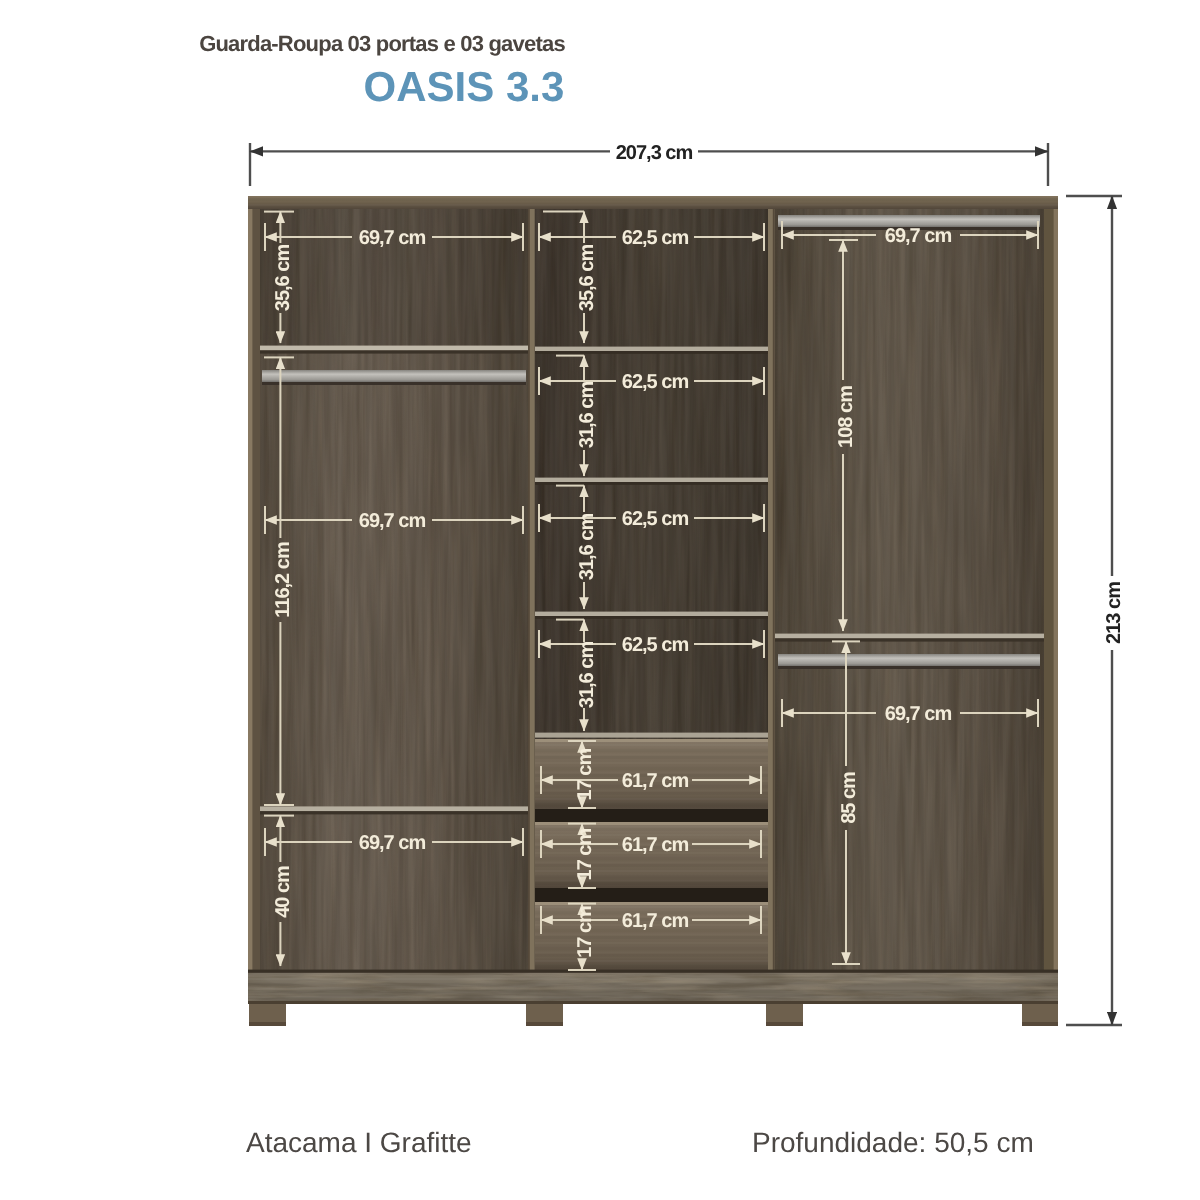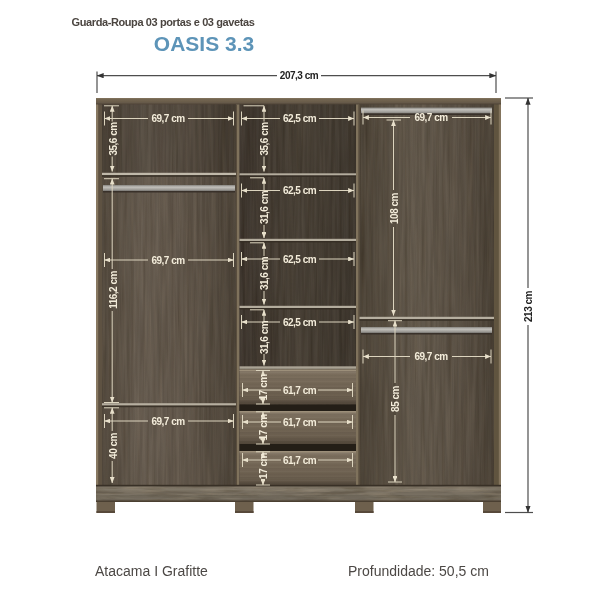--- a/index.html
+++ b/index.html
@@ -1,16 +1,16 @@
 <!DOCTYPE html>
 <html><head>
 <meta charset="utf-8">
 <style>
   html,body{margin:0;padding:0;background:#fff;}
-  .wrap{width:568px;height:600px;position:relative;font-family:"Liberation Sans",sans-serif;}
+  .wrap{width:568px;height:600px;position:relative;font-family:"Liberation Sans",sans-serif;padding-left:28px;}
   text{font-family:"Liberation Sans",sans-serif;}
   .dimw{fill:#f3ecda;font-size:10px;font-weight:bold;letter-spacing:-0.5px;}
   .dimd{fill:#222;font-size:10px;font-weight:bold;letter-spacing:-0.5px;}
   .lnw{stroke:#dcd4be;stroke-width:1;}
   .lnd{stroke:#4e4e4e;stroke-width:1.2;}
 </style>
 </head>
 <body>
 <div class="wrap">
 <svg width="600" height="600" viewBox="0 0 600 600">

